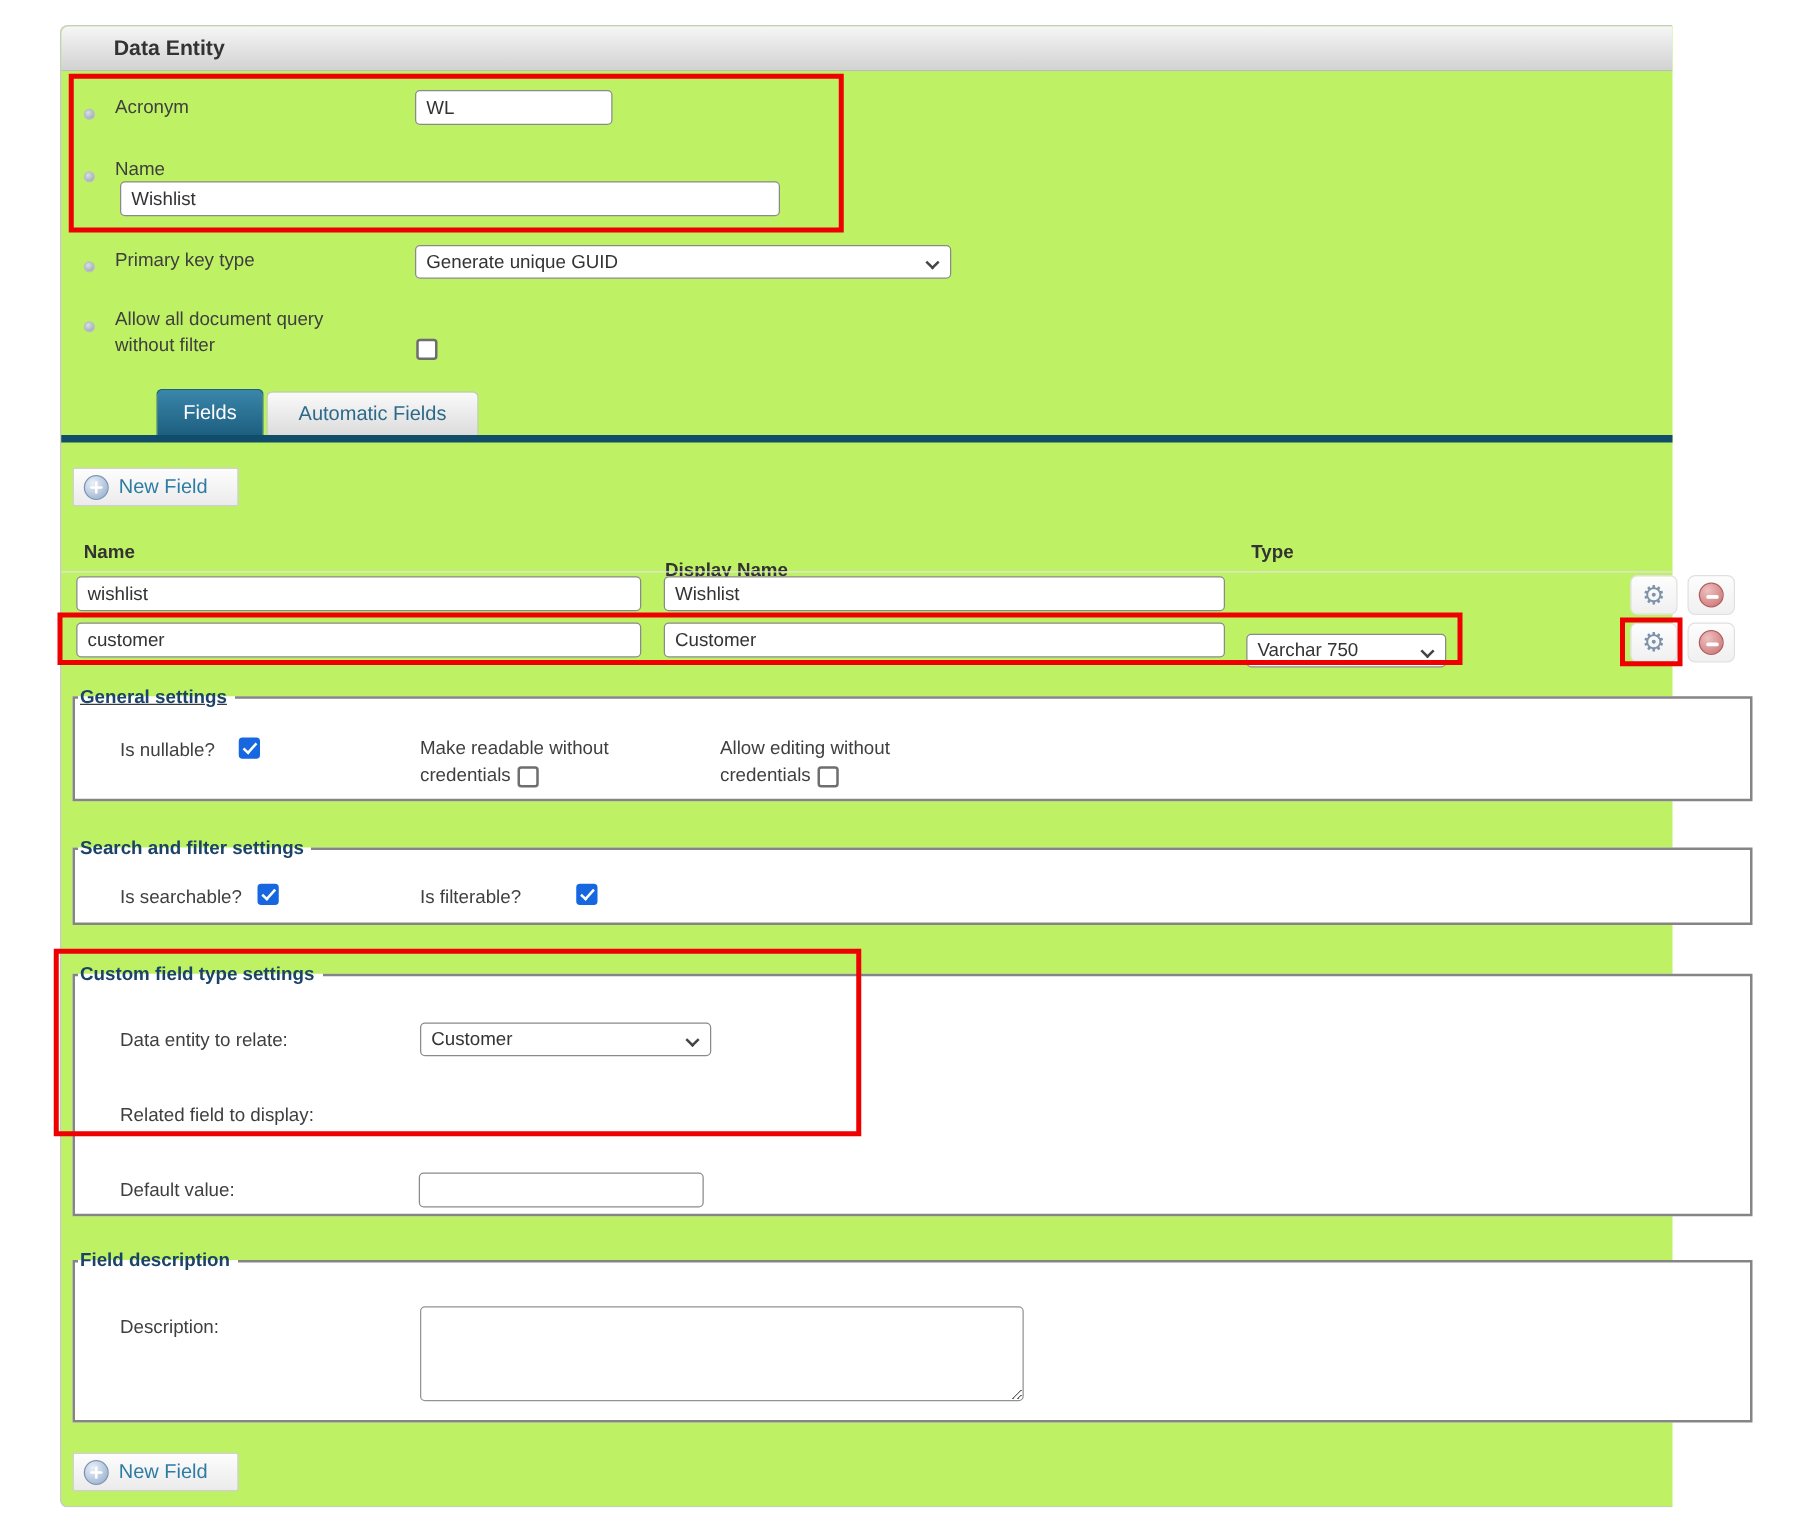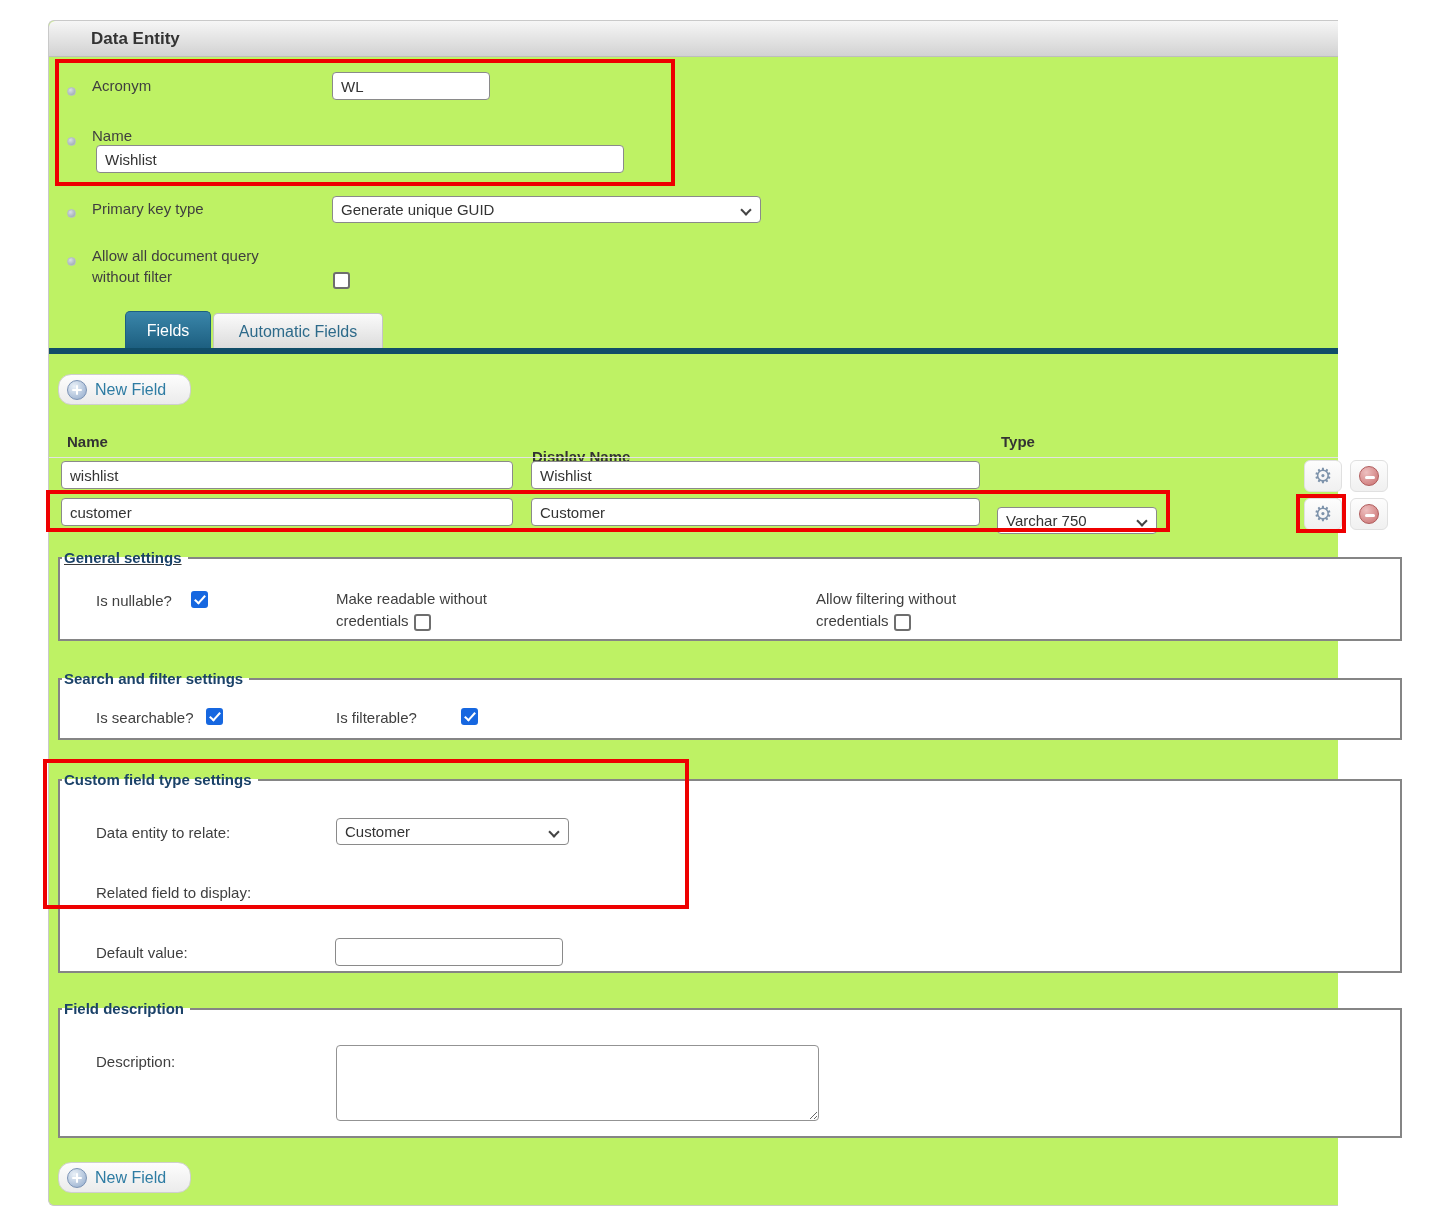--- a/index.html
+++ b/index.html
@@ -46,21 +46,21 @@
   .tab { font-size:16px; display:inline-block; text-align:center;margin-left:30px; }
   #tab-fields { width:86px; height:37px; line-height:37px; color:#fff;
         background:linear-gradient(#3a86aa,#1d5f80); border-radius:5px 5px 0 0;
         border:1px solid #1d5f80; border-bottom:none; }
   #tab-auto { width:170px; height:35px; line-height:35px; color:#2d6a8a; margin-left:2px;
         background:linear-gradient(#fafafa,#dcdcdc); border-radius:5px 5px 0 0;
         border:1px solid #c4c4c4; border-bottom:none; vertical-align:bottom; }
   #tealbar { position:absolute; left:0; right:0; top:327px; height:6px; background:#114d68; }
 
   
-  .btn-newfield { width:133px; height:31px; border:1px solid #cfcfcf; border-radius:13px;
+  .btn-newfield { width:133px; height:31px; border:1px solid #cfcfcf; border-radius:2px;
         background:linear-gradient(#fdfdfd,#ebebeb); display:flex; align-items:center;
         gap:8px; padding-left:8px; cursor:pointer; }
   .btn-newfield span.lbl { color:#2e7ca3; font-size:16px; }
   .plus-icon { width:20px; height:20px; border-radius:50%; position:relative;
         background:radial-gradient(circle at 35% 30%, #eaf1f8, #8fa8ca);
         border:1px solid #7b93b5; }
   .plus-icon::before, .plus-icon::after { content:""; position:absolute; background:#fff;
         border-radius:1px; }
   .plus-icon::before { left:4px; top:8px; width:10px; height:2.5px; }
   .plus-icon::after  { left:7.8px; top:4px; width:2.5px; height:10px; }
@@ -172,21 +172,21 @@
         <span class="minus-icon"></span>
       </div>
     </div>
 
     
     <fieldset class="abs" style="left:9px; top:528px; width:1344px; height:92px;text-decoration:underline;">
       <legend>General settings</legend>
       <span class="fs-label abs" style="left:36px; top:26px;">Is nullable?</span>
       <input type="checkbox" class="cb abs" style="left: 131px; top: 24px;" checked="">
       <span class="fs-label abs" style="left:276px; top:22px; width:190px; line-height:22px;"><span>Make readable without credentials</span><input type="checkbox" class="cb cb-inline" style=""></span>
-      <span class="fs-label abs" style="left:756px; top:22px; width:178px; line-height:22px;"><span>Allow filtering without credentials</span><input type="checkbox" class="cb cb-inline" style=""></span>
+      <span class="fs-label abs" style="left:516px; top:22px; width:172px; line-height:22px;"><span>Allow editing without credentials</span><input type="checkbox" class="cb cb-inline" style=""></span>
     </fieldset>
 
     
     <fieldset class="abs" style="left:9px; top:649px; width:1344px; height:70px;">
       <legend>Search and filter settings</legend>
       <span class="fs-label abs" style="left:36px; top:22px;">Is searchable?</span>
       <input type="checkbox" class="cb abs" style="left: 146px; top: 20px;" checked="">
       <span class="fs-label abs" style="left:276px; top:22px;">Is filterable?</span>
       <input type="checkbox" class="cb abs" style="left: 380px; top: 20px;" checked="">
     </fieldset>

